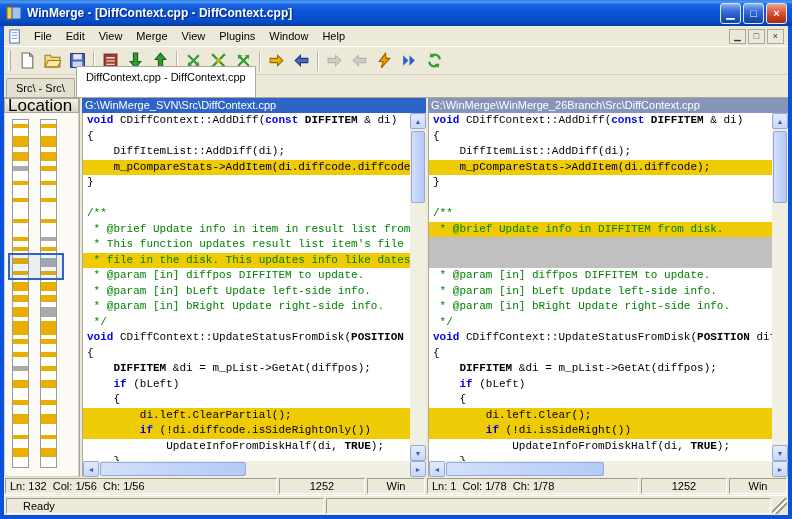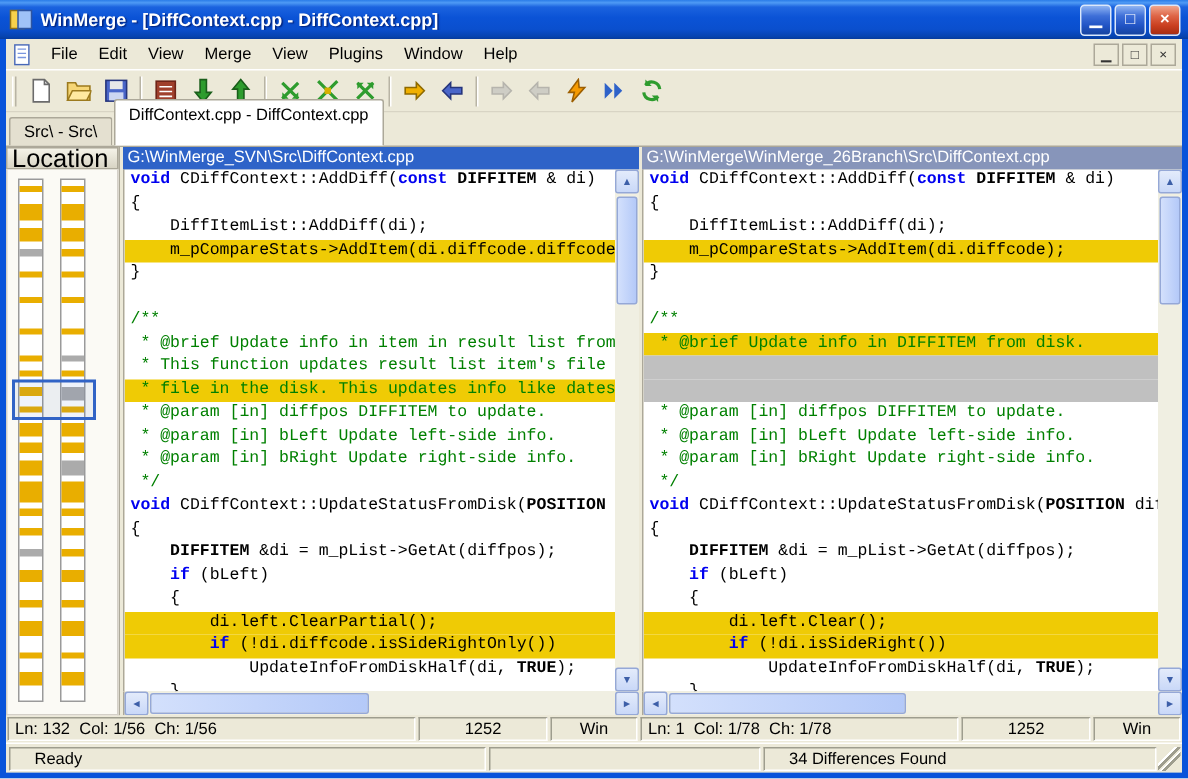--- a/index.html
+++ b/index.html
@@ -408,18 +408,17 @@
       <span class="ps-cell" style="width:86px;text-align:center">1252</span>
       <span class="ps-cell" style="width:58px;text-align:center">Win</span>
       <span class="ps-cell" style="flex:1">Ln: 1  Col: 1/78  Ch: 1/78</span>
       <span class="ps-cell" style="width:86px;text-align:center">1252</span>
       <span class="ps-cell" style="width:58px;text-align:center">Win</span>
     </div>
 
     <div class="statusbar">
       <span class="sb-cell" style="width:318px">Ready</span>
       <span class="sb-cell" style="flex:1"></span>
-      <span class="sb-cell" style="width:262px">34 Differences Found</span>
       <span class="grip"></span>
     </div>
 
   </div>
 </div>
 
 </body></html>

